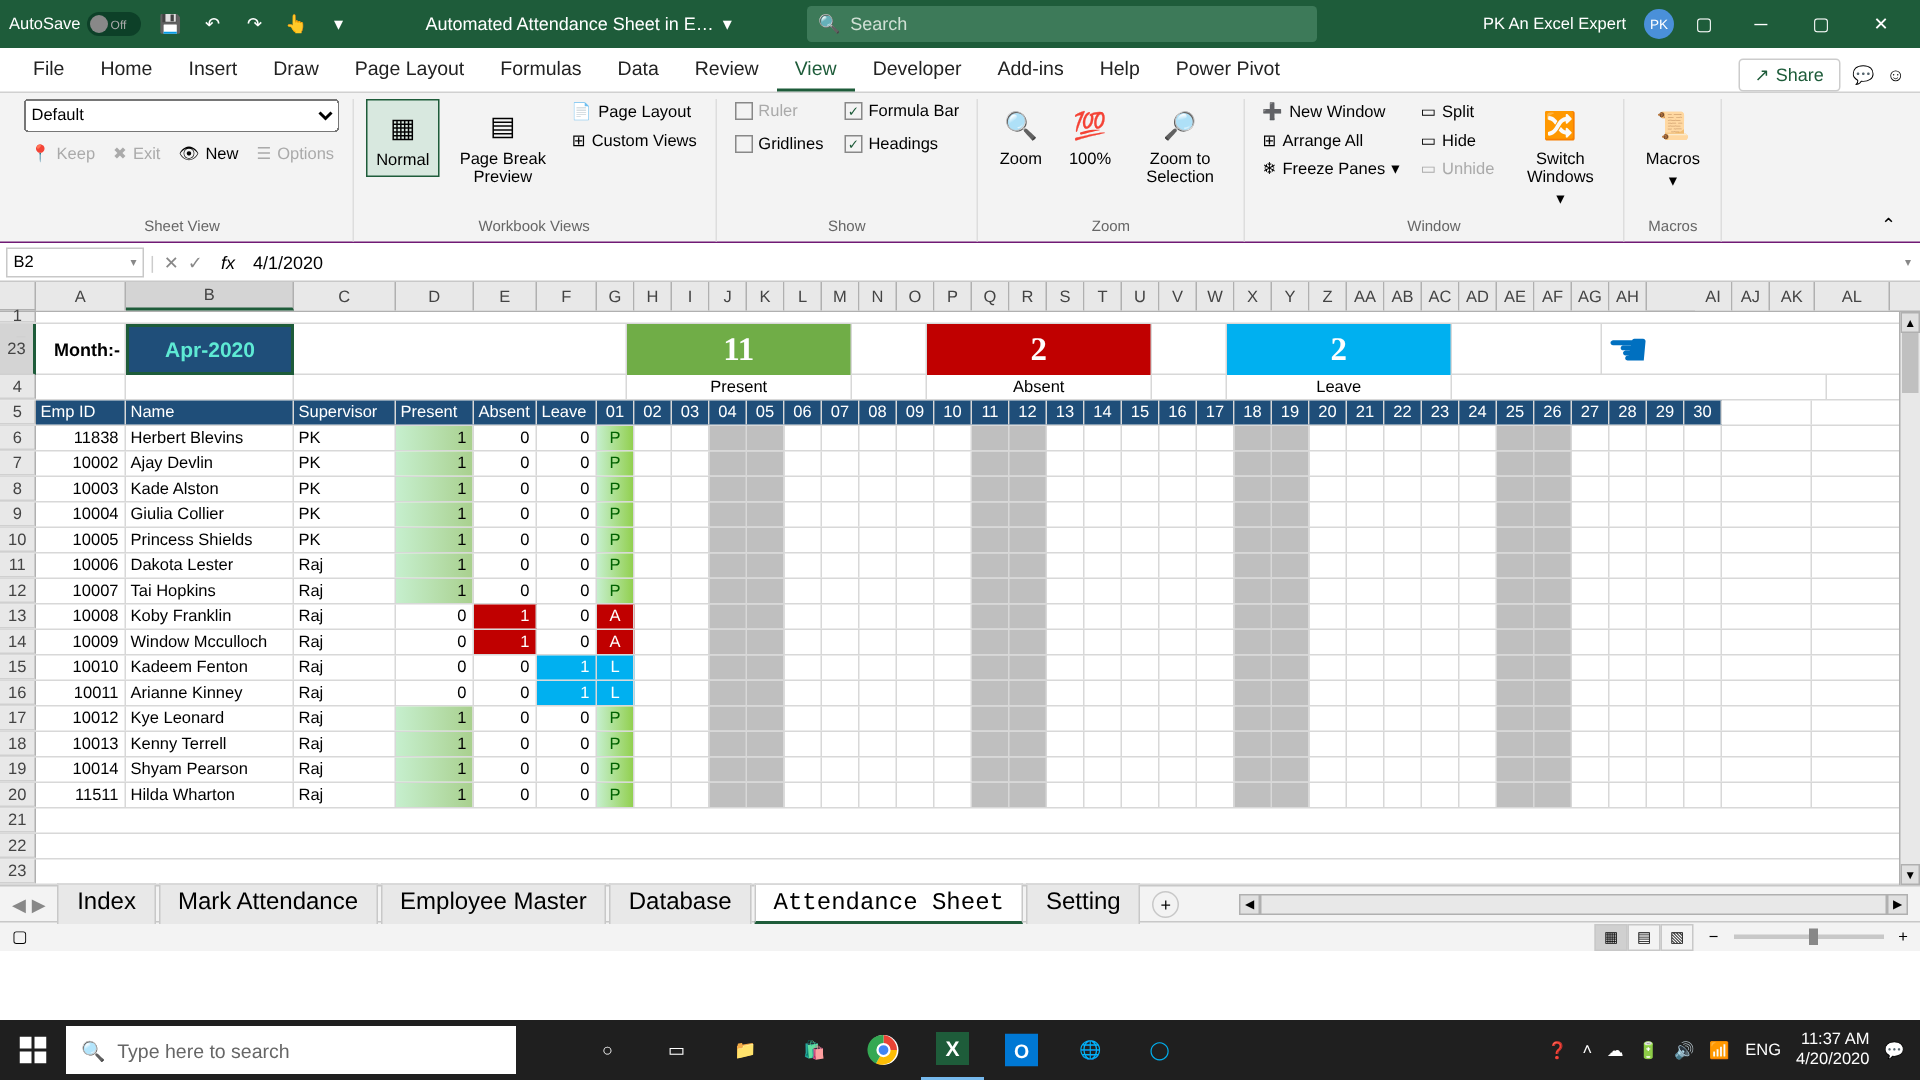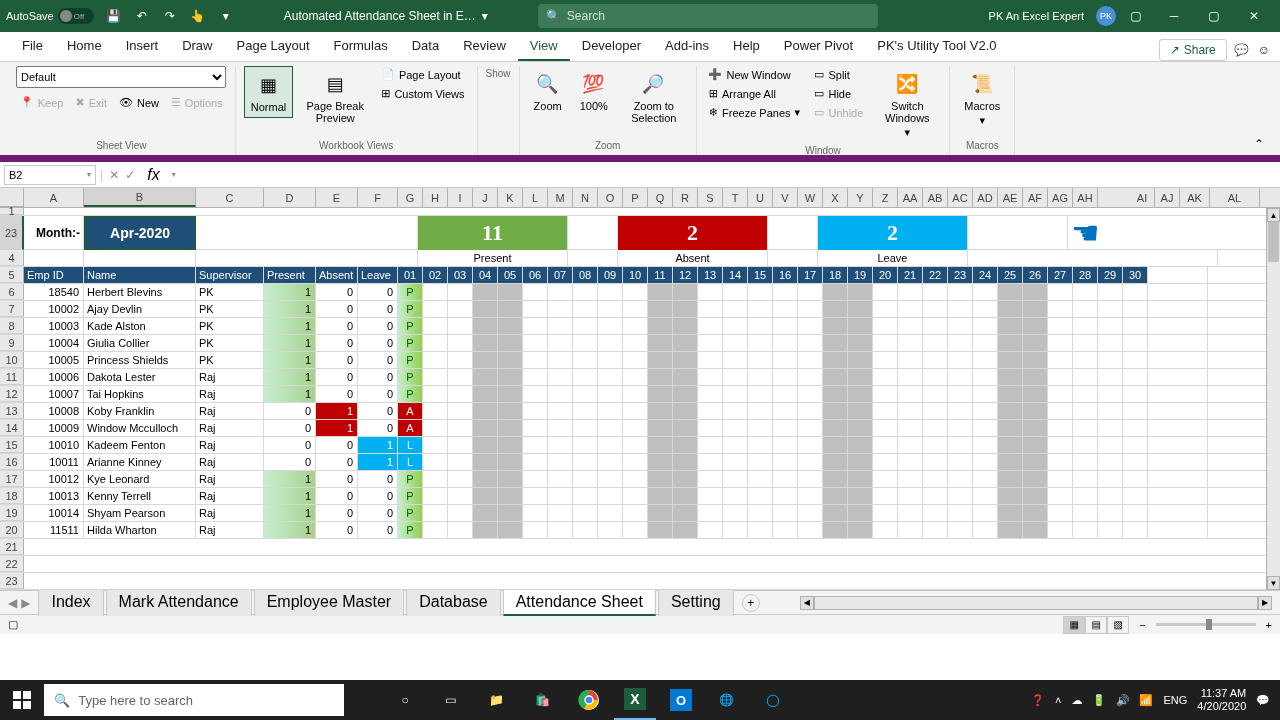--- a/index.html
+++ b/index.html
@@ -20,80 +20,80 @@
 .wincontrol { width: 40px; height: 32px; display: flex; align-items: center; justify-content: center; cursor: pointer; }
 
 
 .ribbon-tabs { height: 30px; background: #fff; display: flex; align-items: flex-end; padding: 0 10px; border-bottom: 1px solid #d0d0d0; }
 .ribbon-tab { padding: 6px 12px; font-size: 13px; color: #222; cursor: pointer; }
 .ribbon-tab.active { border-bottom: 2px solid #1e5c3a; color: #1e5c3a; font-weight: 500; }
 .ribbon-right { margin-left: auto; display: flex; gap: 8px; align-items: center; }
 .share-btn { background: #fff; border: 1px solid #ccc; padding: 3px 10px; border-radius: 3px; display: flex; align-items: center; gap: 4px; color: #1e5c3a; cursor: pointer; }
 
 
-.ribbon { height: 100px; background: #f3f3f3; display: flex; border-bottom: 7px solid #701a75; padding: 4px 8px 0; justify-content: flex-end; }
+.ribbon { height: 100px; background: #f3f3f3; display: flex; border-bottom: 1px solid #701a75; padding: 4px 8px 0; justify-content: flex-end; }
 .ribbon-group { display: flex; flex-direction: column; align-items: center; padding: 0 8px; border-right: 1px solid #ddd; }
 .ribbon-group:last-child { border-right: none; }
 .ribbon-group-content { display: flex; align-items: flex-start; gap: 6px; flex: 1; }
 .ribbon-group-label { font-size: 10px; color: #666; padding: 2px 0 4px; }
 .ribbon-btn-lg { display: flex; flex-direction: column; align-items: center; gap: 2px; padding: 4px 6px; cursor: pointer; font-size: 11px; text-align: center; }
 .ribbon-btn-lg.active { background: #d8e8df; border: 1px solid #1e5c3a; }
 .ribbon-btn-sm { display: flex; align-items: center; gap: 4px; padding: 2px 4px; cursor: pointer; font-size: 11px; }
 .ribbon-col { display: flex; flex-direction: column; gap: 2px; }
 .ribbon-icon { width: 28px; height: 28px; display: flex; align-items: center; justify-content: center; font-size: 18px; }
 .checkbox { width: 12px; height: 12px; border: 1px solid #888; display: inline-flex; align-items: center; justify-content: center; font-size: 9px; }
 .checkbox.checked::after { content: "✓"; color: #1e5c3a; }
 .collapse-ribbon { margin-left: auto; align-self: flex-end; padding: 4px 8px; cursor: pointer; }
 
 
 .formulabar { height: 26px; display: flex; align-items: center; border-bottom: 1px solid #c8c8c8; background: #fff; }
 .namebox { width: 92px; border: 1px solid #c8c8c8; height: 20px; margin: 16px 4px; padding: 0 4px; display: flex; align-items: center; justify-content: space-between; font-size: 11px; }
 .fb-btns { display: flex; gap: 6px; padding: 0 6px; color: #888; }
-.fb-fx { font-style: italic; font-size: 16px; padding: 0 6px; }
+.fb-fx { font-style: italic; font-size: 12px; padding: 0 6px; }
 .formula-input { flex: 1; padding: 0 6px; font-size: 12px; }
 .col-headers { display: flex; background: #e8e8e8; height: 20px; border-bottom: 1px solid #b0b0b0; }
 .corner { width: 24px; background: #e8e8e8; border-right: 1px solid #b0b0b0; border-bottom: 1px solid #b0b0b0; }
 .colh { border-right: 1px solid #b0b0b0; display: flex; align-items: center; justify-content: center; font-size: 11px; color: #444; background: #e8e8e8; }
 .colh.sel { background: #d4d4d4; border-bottom: 2px solid #1e5c3a; }
 .rowh { width: 24px; border-right: 1px solid #b0b0b0; border-bottom: 1px solid #d0d0d0; display: flex; align-items: center; justify-content: center; font-size: 11px; color: #444; background: #e8e8e8; }
 .rowh.sel { background: #d4d4d4; border-right: 2px solid #1e5c3a; }
 
 .sheet { flex: 1; overflow: hidden; position: relative; }
 .rows-container { display: flex; flex-direction: column; }
 .row { display: flex; height: 17px; border-bottom: 1px solid #d8d8d8; }
 .row.r1 { height: 8px; }
 .cell { border-right: 1px solid #d8d8d8; display: flex; align-items: center; padding: 0 3px; font-size: 11px; overflow: hidden; white-space: nowrap; }
 
 
 .cA { width: 60px; } .cB { width: 112px; } .cC { width: 68px; } .cD { width: 52px; } .cE { width: 42px; } .cF { width: 40px; }
 .cDay { width: 25px; }
 
 
 .month-label { font-weight: bold; font-size: 12px; justify-content: flex-end; }
-.month-box { background: #1f4e79; color: #ffffff; font-weight: bold; font-size: 14px; border: 2px solid #1e5c3a; justify-content: center; }
+.month-box { background: #1f4e79; color: #5eead4; font-weight: bold; font-size: 14px; border: 2px solid #1e5c3a; justify-content: center; }
 .summary-present { background: #70ad47; color: #fff; font-weight: bold; justify-content: center; font-size: 22px; font-family: Georgia, serif; }
 .summary-absent { background: #c00000; color: #fff; font-weight: bold; justify-content: center; font-size: 22px; font-family: Georgia, serif; }
 .summary-leave { background: #00b0f0; color: #fff; font-weight: bold; justify-content: center; font-size: 22px; font-family: Georgia, serif; }
 .summary-label { justify-content: center; font-size: 11px; }
 .hdr { background: #1f4e79; color: #fff; font-weight: 500; }
 .hdr-day { background: #1f4e79; color: #fff; font-weight: 500; justify-content: center; }
 .p-cell { background: linear-gradient(90deg,#c6efce,#92d050); justify-content: center; color: #006100; }
 .a-cell { background: #c00000; justify-content: center; color: #fff; }
 .l-cell { background: #00b0f0; justify-content: center; color: #fff; }
 .num-r { justify-content: flex-end; padding-right: 4px; }
 .present-gradient { background: linear-gradient(90deg,#c6efce,#a9d08e); }
 .absent-red { background: #c00000; color: #fff; }
 .weekend { background: #bfbfbf; }
 .arrow-hand { color: #0070c0; font-size: 32px; }
 
 
 .sheettabs { height: 24px; display: flex; align-items: center; background: #f3f3f3; border-top: 1px solid #c8c8c8; padding: 0 8px; }
 .sheettab-nav { display: flex; gap: 4px; margin-right: 8px; color: #888; }
 .sheettab { padding: 3px 12px; font-size: 16px; border: 1px solid #c8c8c8; border-bottom: none; background: #e8e8e8; cursor: pointer; }
-.sheettab.active { background: #fff; border-bottom: 2px solid #1e5c3a; font-weight: 500; }
+.sheettab.active { background: #fff; border-bottom: 2px solid #1e5c3a; font-weight: 500; font-family: Liberation Mono, monospace; }
 .sheettab-add { width: 18px; height: 18px; border: 1px solid #c8c8c8; border-radius: 50%; display: flex; align-items: center; justify-content: center; margin-left: 8px; cursor: pointer; }
 .hscroll { margin-left: 40px; flex: 1; height: 14px; display: flex; align-items: center; }
 .hscroll-btn { width: 14px; height: 14px; background: #e0e0e0; border: 1px solid #b0b0b0; display: flex; align-items: center; justify-content: center; font-size: 8px; cursor: pointer; }
 .hscroll-track { flex: 1; height: 14px; background: #e8e8e8; border: 1px solid #b0b0b0; }
 
 
 .statusbar { height: 20px; background: #f3f3f3; border-top: 1px solid #c8c8c8; display: flex; align-items: center; padding: 0 8px; font-size: 11px; }
 .status-right { margin-left: auto; display: flex; align-items: center; gap: 10px; }
 .view-btns { display: flex; }
 .view-btn { width: 22px; height: 18px; border: 1px solid #c8c8c8; display: flex; align-items: center; justify-content: center; cursor: pointer; font-size: 10px; }
@@ -159,21 +159,20 @@
       <div class="ribbon-tab">Draw</div>
       <div class="ribbon-tab">Page Layout</div>
       <div class="ribbon-tab">Formulas</div>
       <div class="ribbon-tab">Data</div>
       <div class="ribbon-tab">Review</div>
       <div class="ribbon-tab active">View</div>
       <div class="ribbon-tab">Developer</div>
       <div class="ribbon-tab">Add-ins</div>
       <div class="ribbon-tab">Help</div>
       <div class="ribbon-tab">Power Pivot</div>
-      <div class="ribbon-tab">PK's Utility Tool V2.0</div>
     </div>
   <div class="ribbon-right">
     <div class="share-btn">
         <span>↗</span>
         <span>Share</span>
       </div>
     <span style="cursor:pointer">💬</span>
     <span style="cursor:pointer">☺</span>
   </div>
 </div>
@@ -204,20 +203,42 @@
           <span style="width:60px">Page Break Preview</span>
         </div>
       <div class="ribbon-col">
         <span class="ribbon-btn-sm">📄<span>Page Layout</span></span>
         <span class="ribbon-btn-sm">⊞<span>Custom Views</span></span>
       </div>
     </div>
     <div class="ribbon-group-label">Workbook Views</div>
   </div>
   <div class="ribbon-group">
+    <div class="ribbon-group-content">
+      <div class="ribbon-col" style="gap:6px">
+        <span class="ribbon-btn-sm" style="color:#aaa">
+            <span class="checkbox"></span>
+            <span>Ruler</span>
+          </span>
+        <span class="ribbon-btn-sm">
+            <span class="checkbox"></span>
+            <span>Gridlines</span>
+          </span>
+      </div>
+      <div class="ribbon-col" style="gap:6px">
+        <span class="ribbon-btn-sm">
+            <span class="checkbox checked"></span>
+            <span>Formula Bar</span>
+          </span>
+        <span class="ribbon-btn-sm">
+            <span class="checkbox checked"></span>
+            <span>Headings</span>
+          </span>
+      </div>
+    </div>
     <div class="ribbon-group-label">Show</div>
   </div>
   <div class="ribbon-group">
     <div class="ribbon-group-content">
       <div class="ribbon-btn-lg">
           <div class="ribbon-icon">🔍</div>
           <span>Zoom</span>
         </div>
       <div class="ribbon-btn-lg">
           <div class="ribbon-icon">💯</div>
@@ -259,20 +280,21 @@
   <div class="namebox">
       <span>B2</span>
       <span style="font-size:8px;color:#888">▾</span>
     </div>
   <span style="color:#ccc">|</span>
   <div class="fb-btns">
     <span>✕</span>
     <span>✓</span>
   </div>
   <span class="fb-fx">fx</span>
+  <div class="formula-input">4/1/2020</div>
   <span style="padding:0 6px;color:#888;font-size:8px">▾</span>
 </div>
 
 <div class="sheet">
   <div class="col-headers" id="colheaders">
     <div class="corner"></div>
   <div class="colh" style="width: 60px;">A</div>
       <div class="colh sel" style="width: 112px;">B</div>
       <div class="colh" style="width: 68px;">C</div>
       <div class="colh" style="width: 52px;">D</div>
@@ -379,21 +401,21 @@
         <div class="cell cDay hdr-day">25</div>
         <div class="cell cDay hdr-day">26</div>
         <div class="cell cDay hdr-day">27</div>
         <div class="cell cDay hdr-day">28</div>
         <div class="cell cDay hdr-day">29</div>
         <div class="cell cDay hdr-day">30</div>
         <div class="cell " style="width: 60px;"></div>
       </div>
       <div class="row">
         <div class="rowh">6</div>
-        <div class="cell cA num-r">18540</div>
+        <div class="cell cA num-r">11838</div>
         <div class="cell cB">Herbert Blevins</div>
         <div class="cell cC">PK</div>
         <div class="cell cD num-r present-gradient">1</div>
         <div class="cell cE num-r ">0</div>
         <div class="cell cF num-r ">0</div>
         <div class="cell cDay p-cell">P</div>
         <div class="cell cDay"></div>
         <div class="cell cDay"></div>
         <div class="cell cDay weekend"></div>
         <div class="cell cDay weekend"></div>

